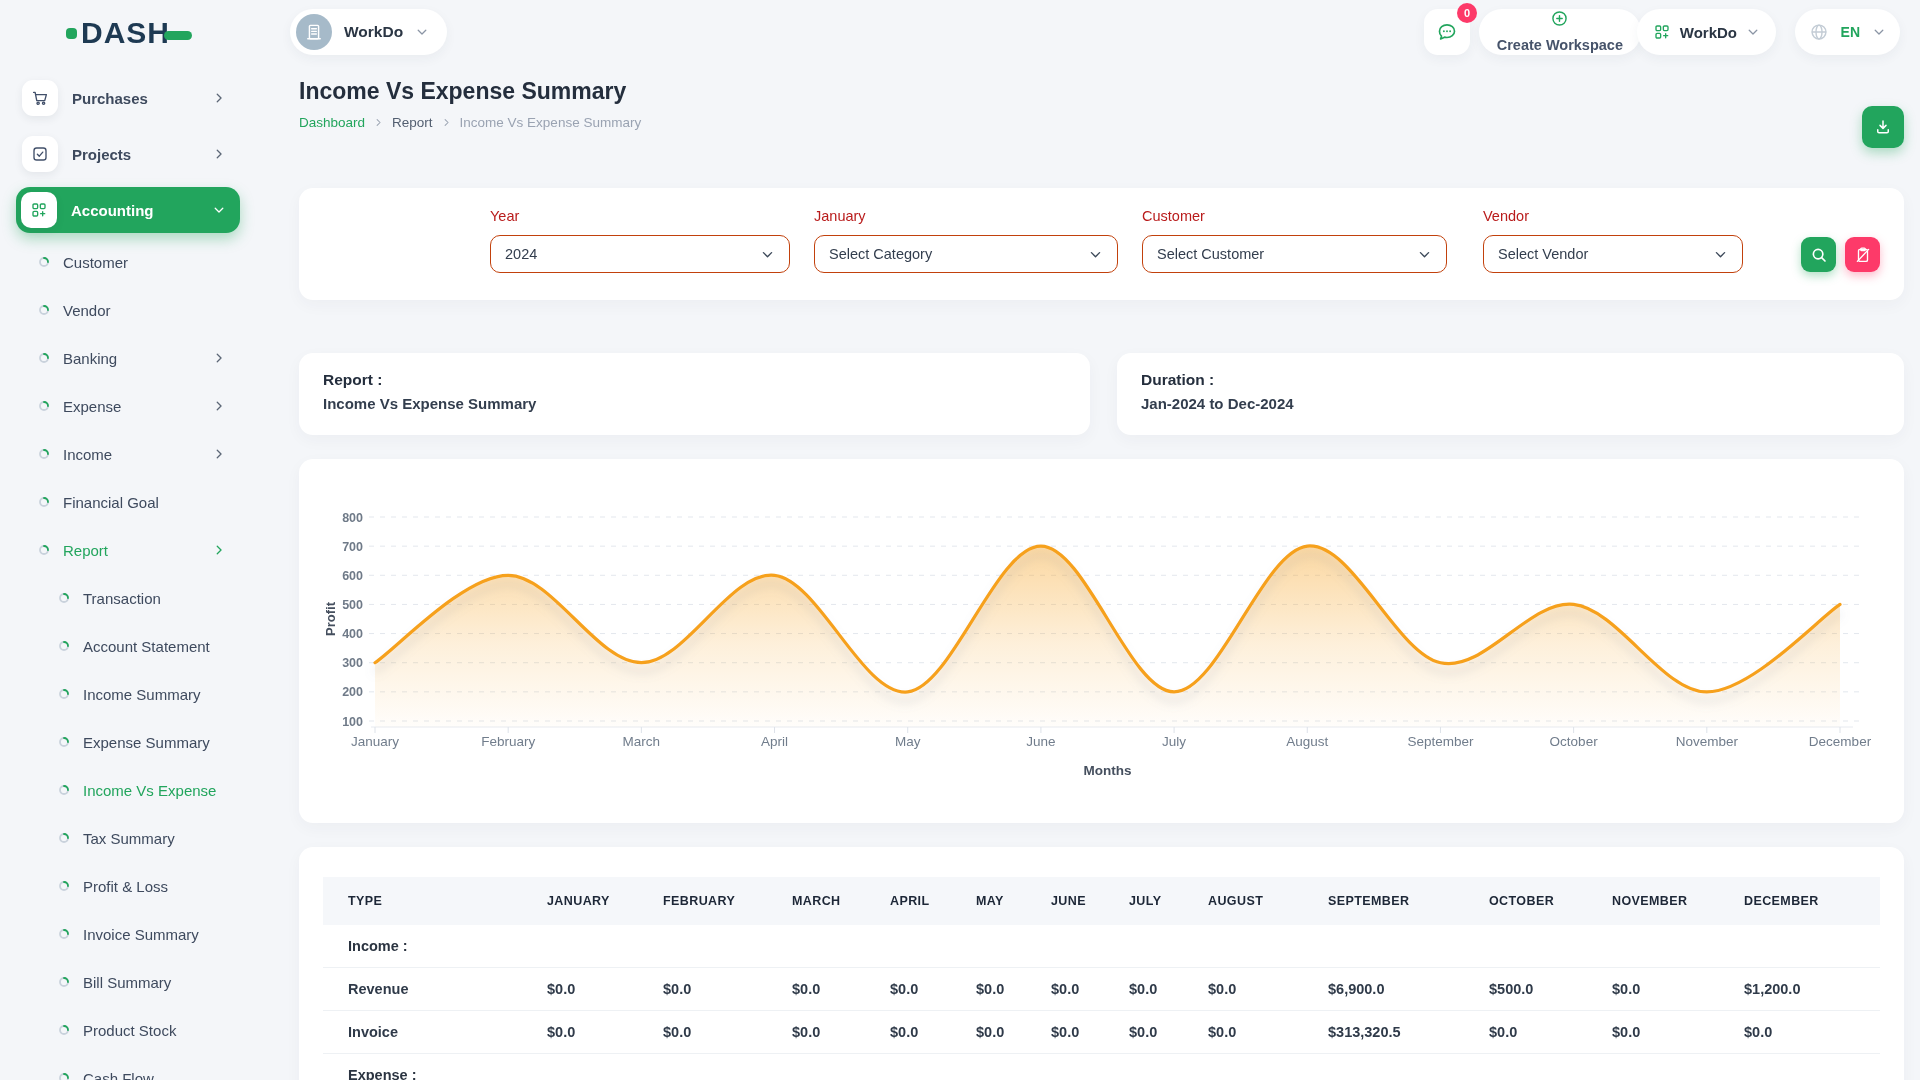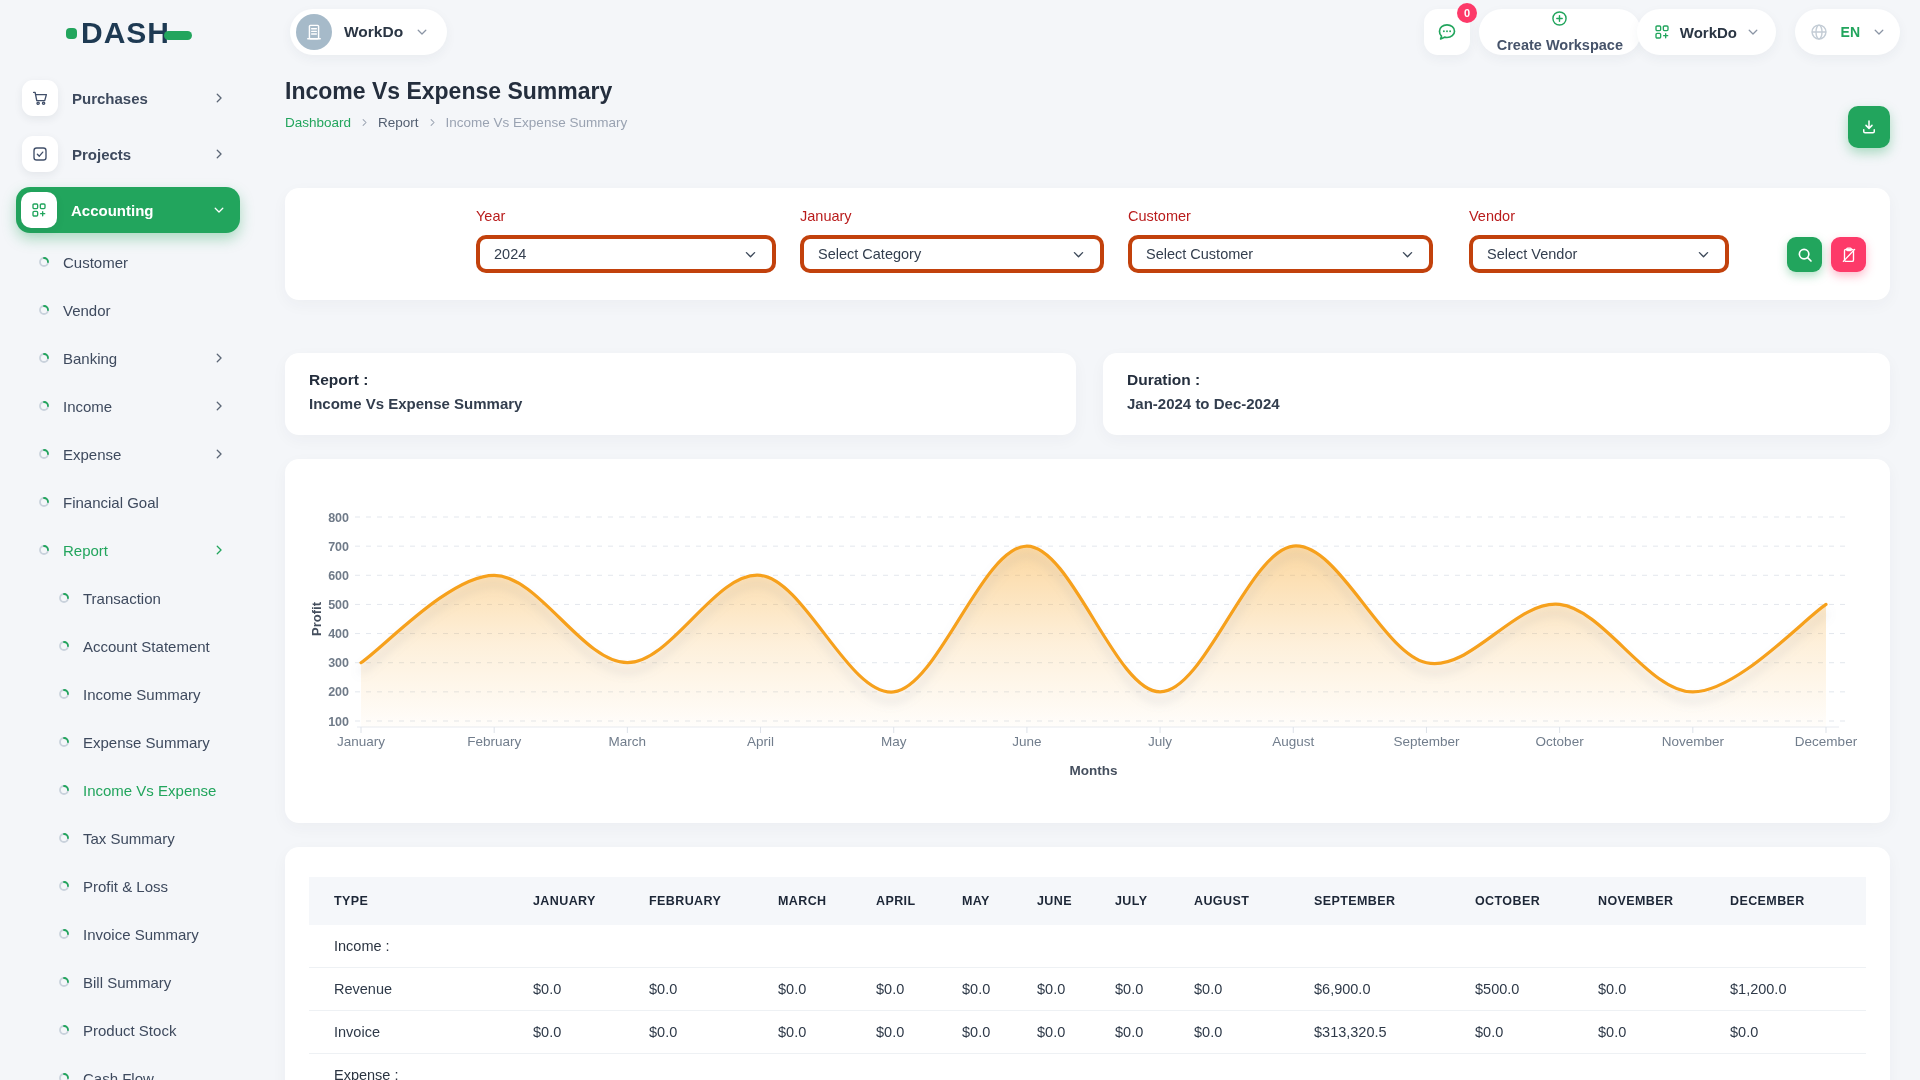--- a/index.html
+++ b/index.html
@@ -40,57 +40,57 @@
   .s-item.active-top { background:#22a55d; border-radius:14px; height:46px; margin:5px 0; box-shadow:0 6px 14px rgba(34,165,93,.35); }
   .s-item.active-top .iconbox { margin-left:5px; border-radius:10px; }
   .s-item.active-top .lbl { color:#fff; font-weight:700; }
   .bullet { flex:0 0 auto; display:flex; }
   .s-item.lv2 .bullet { margin-left:22px; }
   .s-item.lv3 .bullet { margin-left:42px; }
   .s-item.lv2 .lbl, .s-item.lv3 .lbl { margin-left:13px; font-size:15px; color:#3e4a5e; }
   .s-item.active-sub .lbl { color:#22a55d; }
 
   
-  .main { position:absolute; left:285px; top:78px; width:1605px; }
+  .main { position:absolute; left:299px; top:78px; width:1605px; }
   .page-title { font-size:23px; font-weight:600; color:#242e3d; }
   .crumbs { display:flex; align-items:center; gap:8px; margin-top:10px; }
   .crumbs .c0 { color:#22a55d; font-size:13.5px; cursor:pointer; }
   .crumbs .cmid { color:#525e70; font-size:13.5px; cursor:pointer; }
   .crumbs .clast { color:#9aa3b2; font-size:13.5px; }
   .dl-btn { position:absolute; right:0; top:28px; width:42px; height:42px; border-radius:10px; background:#22a55d;
             display:flex; align-items:center; justify-content:center; cursor:pointer; box-shadow:0 5px 12px rgba(34,165,93,.35); border:none; }
 
   .card { background:#fff; border-radius:14px; box-shadow:0 5px 16px rgba(40,52,70,.04); }
   .filter-card { position:absolute; left:0; top:110px; width:1605px; height:112px; padding:20px 24px 0 191px; }
   .filter-row { display:flex; align-items:flex-start; }
   .f-field { margin-right:24px; }
   .f-field:nth-child(3) { margin-right:36px; }
   .f-label { font-size:14.5px; color:#b91c1c; margin-bottom:11px; }
-  .f-select { height:38px; border:4px solid #c2410c; border-radius:10px; background:#fff; display:flex; align-items:center;
+  .f-select { height:38px; border:1px solid #c2410c; border-radius:10px; background:#fff; display:flex; align-items:center;
               justify-content:space-between; padding:0 14px; font-size:14.5px; color:#333e4e; cursor:pointer; }
   .f-select .chev { margin-left:10px; display:flex; }
   .w-year{width:300px;} .w-cat{width:304px;} .w-cust{width:305px;} .w-vend{width:260px;}
   .f-actions { margin-left:auto; display:flex; gap:9px; margin-top:29px; }
   .sq-btn { width:35px; height:35px; border-radius:9px; border:none; display:flex; align-items:center; justify-content:center; cursor:pointer; }
   .sq-btn.green { background:#22a55d; box-shadow:0 4px 10px rgba(34,165,93,.35); }
   .sq-btn.pink  { background:#fd3a69; box-shadow:0 4px 10px rgba(253,58,105,.35); }
 
   .sum-row { position:absolute; left:0; top:275px; width:1605px; display:flex; gap:27px; }
   .sum-card { height:82px; padding:18px 24px; }
   .sum-card.c1 { width:791px; } .sum-card.c2 { width:787px; }
   .sum-title { font-size:15.5px; font-weight:700; color:#242e3d; }
   .sum-value { font-size:15px; font-weight:600; color:#333e4e; margin-top:6px; }
 
   .chart-card { position:absolute; left:0; top:381px; width:1605px; height:364px; padding:20px 24px; }
 
   .table-card { position:absolute; left:0; top:769px; width:1605px; height:420px; padding:30px 24px; }
   table.rep { width:1557px; border-collapse:collapse; table-layout:fixed; }
   table.rep th { background:#f5f7fa; text-align:left; font-size:12.5px; font-weight:700; letter-spacing:.4px;
                  color:#1d2737; padding:17px 8px 17px 25px; white-space:nowrap; }
-  table.rep td { font-size:14.5px; color:#2f3a49; padding:13px 8px 13px 25px; border-bottom:1px solid #eef1f4; white-space:nowrap; }
+  table.rep td { font-size:14.5px; color:#2f3a49; padding:13px 8px 13px 25px; border-bottom:1px solid #eef1f4; white-space:nowrap;font-weight:bold; }
   table.rep tr.section td { color:#2b3441; }
   svg { display:block; }
 </style>
 </head>
 <body>
 
 <div class="app">
 
   <div class="topbar">
     <div class="logo">
@@ -250,35 +250,35 @@
           </svg>
         </span>
       </div>
       <div class="s-item lv2">
         <span class="bullet">
           <svg width="12" height="12" viewBox="0 0 12 12" fill="none" stroke-linecap="round" stroke-linejoin="round">
             <circle cx="6" cy="6" r="4" stroke="#c9d2dc" stroke-width="1.8"></circle>
             <path d="M6 2a4 4 0 0 1 4 4" stroke="#22a55d" stroke-width="1.8"></path>
           </svg>
         </span>
+        <span class="lbl">Expense</span>
+        <span class="chev">
+          <svg width="14" height="14" viewBox="0 0 24 24" fill="none" stroke-linecap="round" stroke-linejoin="round">
+            <path d="M9 5.5l6.5 6.5L9 18.5" stroke="#5b6676" stroke-width="2.2"></path>
+          </svg>
+        </span>
+      </div>
+      <div class="s-item lv2">
+        <span class="bullet">
+          <svg width="12" height="12" viewBox="0 0 12 12" fill="none" stroke-linecap="round" stroke-linejoin="round">
+            <circle cx="6" cy="6" r="4" stroke="#c9d2dc" stroke-width="1.8"></circle>
+            <path d="M6 2a4 4 0 0 1 4 4" stroke="#22a55d" stroke-width="1.8"></path>
+          </svg>
+        </span>
         <span class="lbl">Income</span>
-        <span class="chev">
-          <svg width="14" height="14" viewBox="0 0 24 24" fill="none" stroke-linecap="round" stroke-linejoin="round">
-            <path d="M9 5.5l6.5 6.5L9 18.5" stroke="#5b6676" stroke-width="2.2"></path>
-          </svg>
-        </span>
-      </div>
-      <div class="s-item lv2">
-        <span class="bullet">
-          <svg width="12" height="12" viewBox="0 0 12 12" fill="none" stroke-linecap="round" stroke-linejoin="round">
-            <circle cx="6" cy="6" r="4" stroke="#c9d2dc" stroke-width="1.8"></circle>
-            <path d="M6 2a4 4 0 0 1 4 4" stroke="#22a55d" stroke-width="1.8"></path>
-          </svg>
-        </span>
-        <span class="lbl">Expense</span>
         <span class="chev">
           <svg width="14" height="14" viewBox="0 0 24 24" fill="none" stroke-linecap="round" stroke-linejoin="round">
             <path d="M9 5.5l6.5 6.5L9 18.5" stroke="#5b6676" stroke-width="2.2"></path>
           </svg>
         </span>
       </div>
       <div class="s-item lv2">
         <span class="bullet">
           <svg width="12" height="12" viewBox="0 0 12 12" fill="none" stroke-linecap="round" stroke-linejoin="round">
             <circle cx="6" cy="6" r="4" stroke="#c9d2dc" stroke-width="1.8"></circle>

